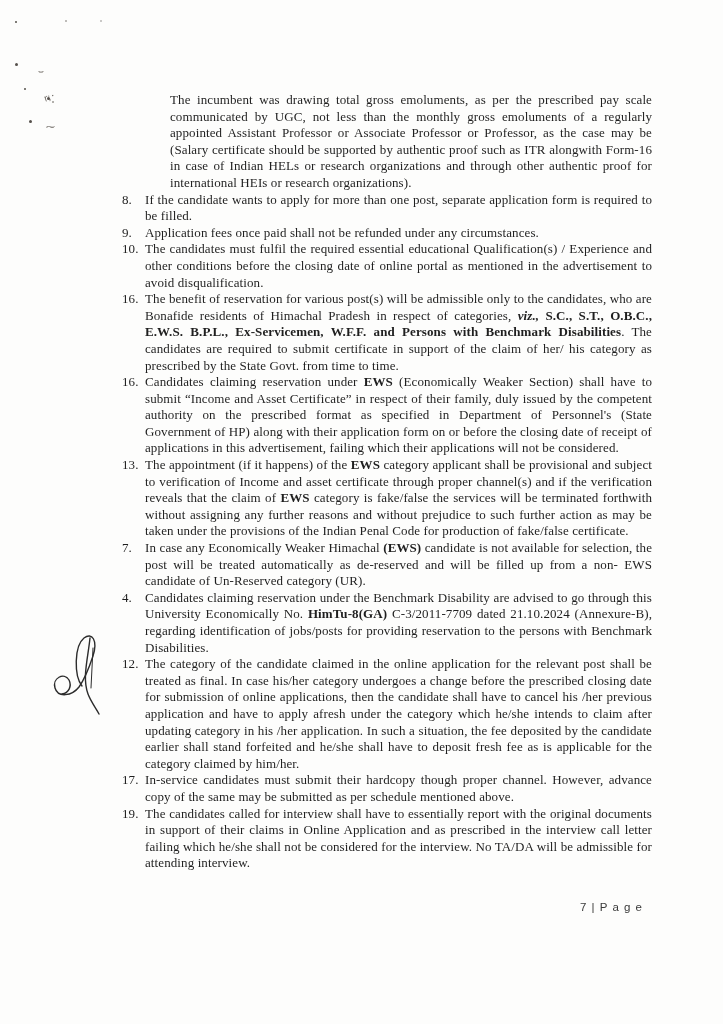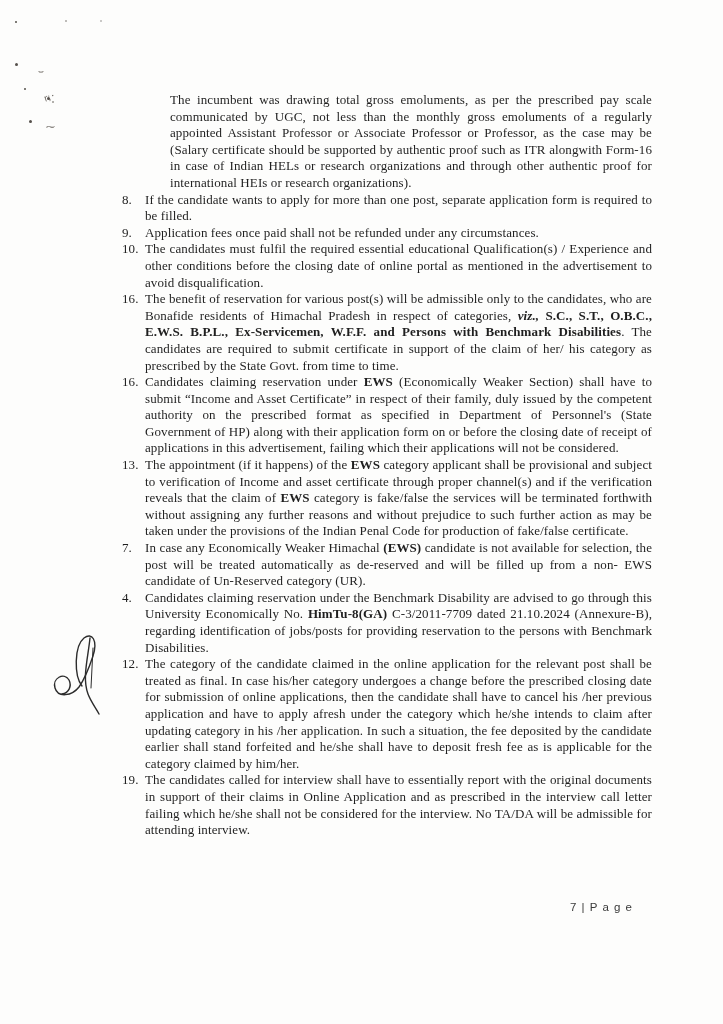--- a/index.html
+++ b/index.html
@@ -25,21 +25,21 @@
   .item { display: flex; }
   .item .marker { width: 23px; flex: none; }
   .item .body { flex: 1; text-align: justify; }
   .item.sub { padding-left: 48px; }
   .item.sub .marker { width: 45px; }
   .bold { font-weight: bold; }
   .italic { font-style: italic; }
   .footer {
     position: absolute;
     top: 901px;
-    right: 90px;
+    right: 80px;
     font-family: "Liberation Sans", sans-serif;
     font-size: 11.5px;
     letter-spacing: 1px;
     color: #3a3a3a;
   }
   .signature {
     position: absolute;
     left: 38px;
     top: 626px;
     width: 78px;
@@ -116,20 +116,24 @@
       </div>
       <div class="item">
         <span class="marker">4.</span>
         <span class="body"><span>Candidates claiming reservation under the Benchmark Disability are advised to go through this University Economically No. </span><span class="bold">HimTu-8(GA)</span><span> C-3/2011-7709 dated 21.10.2024 (Annexure-B), regarding identification of jobs/posts for providing reservation to the persons with Benchmark Disabilities.</span></span>
       </div>
       <div class="item">
         <span class="marker">12.</span>
         <span class="body"><span>The category of the candidate claimed in the online application for the relevant post shall be treated as final. In case his/her category undergoes a change before the prescribed closing date for submission of online applications, then the candidate shall have to cancel his /her previous application and have to apply afresh under the category which he/she intends to claim after updating category in his /her application. In such a situation, the fee deposited by the candidate earlier shall stand forfeited and he/she shall have to deposit fresh fee as is applicable for the category claimed by him/her.</span></span>
       </div>
       <div class="item">
+        <span class="marker">17.</span>
+        <span class="body"><span>In-service candidates must submit their hardcopy though proper channel. However, advance copy of the same may be submitted as per schedule mentioned above.</span></span>
+      </div>
+      <div class="item">
         <span class="marker">19.</span>
         <span class="body"><span>The candidates called for interview shall have to essentially report with the original documents in support of their claims in Online Application and as prescribed in the interview call letter failing which he/she shall not be considered for the interview. No TA/DA will be admissible for attending interview.</span></span>
       </div>
     </div>
 
   <div class="footer">7 | P a g e</div>
 
 </div>
 
 </body></html>

